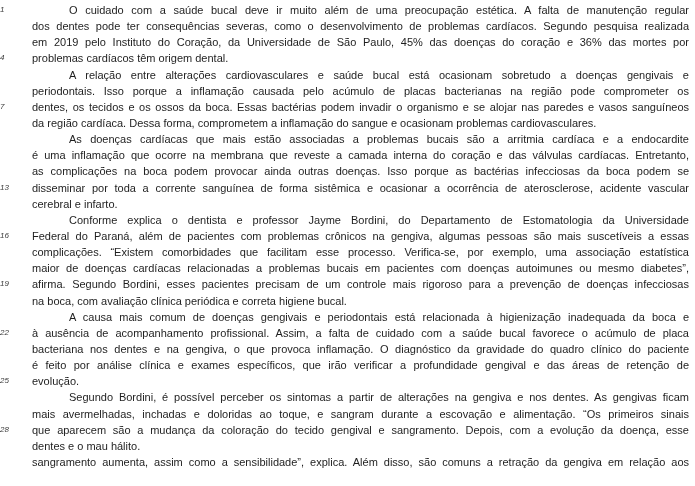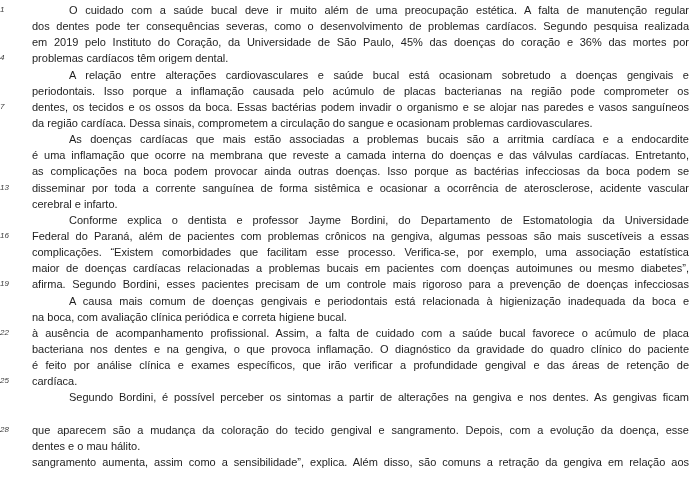--- a/index.html
+++ b/index.html
@@ -56,36 +56,36 @@
 
 <div class="page">
   <div id="text-body">
       <div class="line indent"><span class="num">1</span><span class="txt">O cuidado com a saúde bucal deve ir muito além de uma preocupação estética. A falta de manutenção regular</span></div>
       <div class="line"><span class="num"></span><span class="txt">dos dentes pode ter consequências severas, como o desenvolvimento de problemas cardíacos. Segundo pesquisa realizada</span></div>
       <div class="line"><span class="num"></span><span class="txt">em 2019 pelo Instituto do Coração, da Universidade de São Paulo, 45% das doenças do coração e 36% das mortes por</span></div>
       <div class="line end"><span class="num">4</span><span class="txt">problemas cardíacos têm origem dental.</span></div>
       <div class="line indent"><span class="num"></span><span class="txt">A relação entre alterações cardiovasculares e saúde bucal está ocasionam sobretudo a doenças gengivais e</span></div>
       <div class="line"><span class="num"></span><span class="txt">periodontais. Isso porque a inflamação causada pelo acúmulo de placas bacterianas na região pode comprometer os</span></div>
       <div class="line"><span class="num">7</span><span class="txt">dentes, os tecidos e os ossos da boca. Essas bactérias podem invadir o organismo e se alojar nas paredes e vasos sanguíneos</span></div>
-      <div class="line end"><span class="num"></span><span class="txt">da região cardíaca. Dessa sinais, comprometem a circulação do sangue e ocasionam problemas cardiovasculares.</span></div>
+      <div class="line end"><span class="num"></span><span class="txt">da região cardíaca. Dessa forma, comprometem a inflamação do sangue e ocasionam problemas cardiovasculares.</span></div>
       <div class="line indent"><span class="num"></span><span class="txt">As doenças cardíacas que mais estão associadas a problemas bucais são a arritmia cardíaca e a endocardite</span></div>
-      <div class="line"><span class="num"></span><span class="txt">é uma inflamação que ocorre na membrana que reveste a camada interna do doenças e das válvulas cardíacas. Entretanto,</span></div>
+      <div class="line"><span class="num"></span><span class="txt">é uma inflamação que ocorre na membrana que reveste a camada interna do coração e das válvulas cardíacas. Entretanto,</span></div>
       <div class="line"><span class="num"></span><span class="txt">as complicações na boca podem provocar ainda outras doenças. Isso porque as bactérias infecciosas da boca podem se</span></div>
       <div class="line"><span class="num">13</span><span class="txt">disseminar por toda a corrente sanguínea de forma sistêmica e ocasionar a ocorrência de aterosclerose, acidente vascular</span></div>
       <div class="line end"><span class="num"></span><span class="txt">cerebral e infarto.</span></div>
       <div class="line indent"><span class="num"></span><span class="txt">Conforme explica o dentista e professor Jayme Bordini, do Departamento de Estomatologia da Universidade</span></div>
       <div class="line"><span class="num">16</span><span class="txt">Federal do Paraná, além de pacientes com problemas crônicos na gengiva, algumas pessoas são mais suscetíveis a essas</span></div>
       <div class="line"><span class="num"></span><span class="txt">complicações. “Existem comorbidades que facilitam esse processo. Verifica-se, por exemplo, uma associação estatística</span></div>
       <div class="line"><span class="num"></span><span class="txt">maior de doenças cardíacas relacionadas a problemas bucais em pacientes com doenças autoimunes ou mesmo diabetes”,</span></div>
       <div class="line"><span class="num">19</span><span class="txt">afirma. Segundo Bordini, esses pacientes precisam de um controle mais rigoroso para a prevenção de doenças infecciosas</span></div>
+      <div class="line end"><span class="num"></span><span class="txt">na boca, com avaliação clínica periódica e correta higiene bucal.</span></div>
       <div class="line indent"><span class="num"></span><span class="txt">A causa mais comum de doenças gengivais e periodontais está relacionada à higienização inadequada da boca e</span></div>
-      <div class="line end"><span class="num"></span><span class="txt">na boca, com avaliação clínica periódica e correta higiene bucal.</span></div>
       <div class="line"><span class="num">22</span><span class="txt">à ausência de acompanhamento profissional. Assim, a falta de cuidado com a saúde bucal favorece o acúmulo de placa</span></div>
       <div class="line"><span class="num"></span><span class="txt">bacteriana nos dentes e na gengiva, o que provoca inflamação. O diagnóstico da gravidade do quadro clínico do paciente</span></div>
       <div class="line"><span class="num"></span><span class="txt">é feito por análise clínica e exames específicos, que irão verificar a profundidade gengival e das áreas de retenção de</span></div>
-      <div class="line end"><span class="num">25</span><span class="txt">cardíaca.</span></div>
+      <div class="line end"><span class="num">25</span><span class="txt">evolução.</span></div>
       <div class="line indent"><span class="num"></span><span class="txt">Segundo Bordini, é possível perceber os sintomas a partir de alterações na gengiva e nos dentes. As gengivas ficam</span></div>
-      <div class="line"><span class="num"></span></div>
+      <div class="line"><span class="num"></span><span class="txt">mais avermelhadas, inchadas e doloridas ao toque, e sangram durante a escovação e alimentação. “Os primeiros sinais</span></div>
       <div class="line"><span class="num">28</span><span class="txt">que aparecem são a mudança da coloração do tecido gengival e sangramento. Depois, com a evolução da doença, esse</span></div>
       <div class="line end"><span class="num"></span><span class="txt">dentes e o mau hálito.</span></div>
       <div class="line"><span class="num"></span><span class="txt">sangramento aumenta, assim como a sensibilidade”, explica. Além disso, são comuns a retração da gengiva em relação aos</span></div>
     </div>
 </div>
 
 </body></html>

